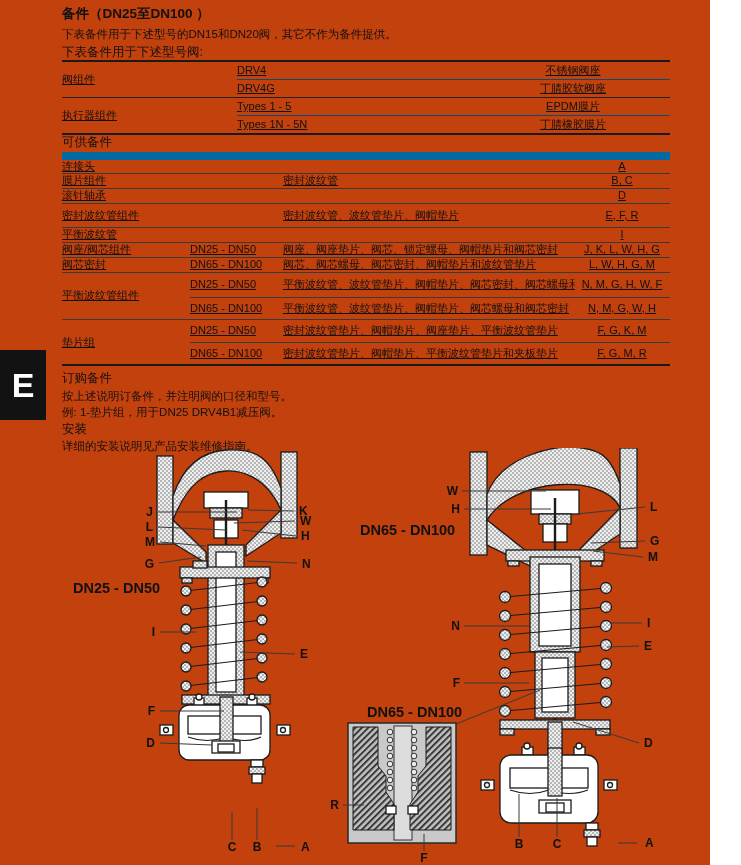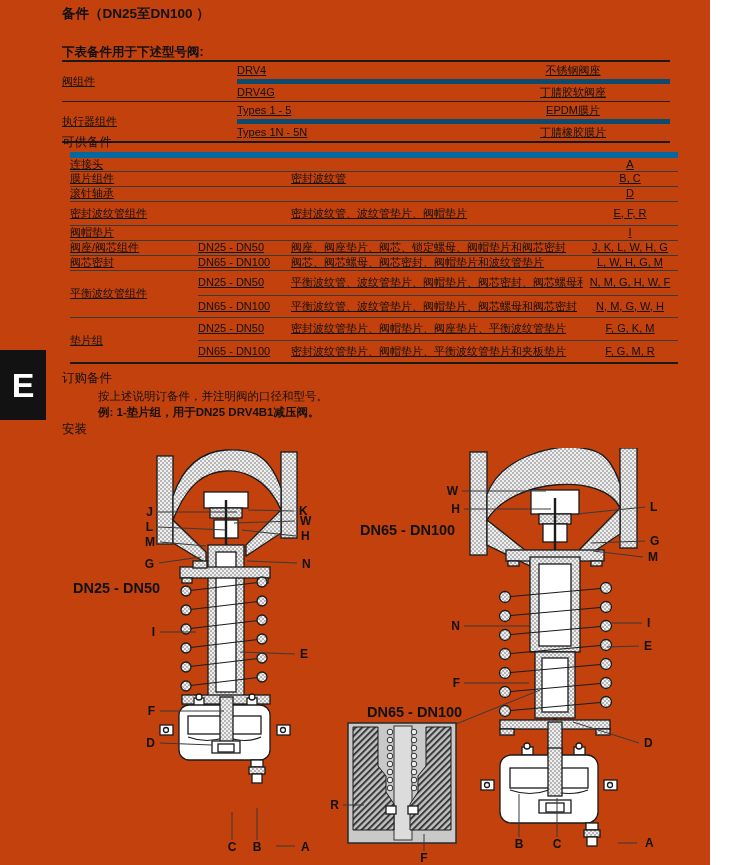--- a/index.html
+++ b/index.html
@@ -1,50 +1,51 @@
 <!DOCTYPE html>
 <html><head>
 <meta charset="utf-8">
 <style>
   html,body{margin:0;padding:0;background:#fff;}
   body{font-family:"Liberation Sans",sans-serif;color:#111;}
   #page{position:relative;width:710px;height:865px;background:#c2410c;overflow:hidden;}
   .abs{position:absolute;}
   .title{left:62px;top:5px;font-size:13.5px;font-weight:bold;}
   .intro{left:62px;top:27px;font-size:11.5px;}
-  .subhead{left:62px;top:44px;font-size:12.5px;font-weight:bold;}
+  .subhead{left:62px;top:44px;font-size:12.5px;font-weight:normal;}
   .sechead{font-size:12.5px;font-weight:normal;}
-  .bodyline{font-size:11.5px;margin-left:36px;}
+  .bodyline{font-size:11.5px;}
 
   table.t{border-collapse:collapse;table-layout:fixed;width:608px;font-size:11px;text-decoration:underline;}
   table.t td{padding:0;vertical-align:middle;line-height:1.15;overflow:hidden;white-space:nowrap;}
   table.t .r{text-align:center;padding-right:1px;}
   #table1{left:62px;top:60px;}
   #table1 table{border-top:2px solid #1a1a1a;border-bottom:2px solid #1a1a1a;}
-  #table1 td{height:17px;border-top:5px solid #0c4a6e;}
+  #table1 td{height:17px;border-top:1px solid #0c4a6e;}
   #table1 tr.first td{border-top:none;}
   #table1 td.grp{border-top:1.6px solid #222;}
   #table2{left:62px;top:152px;}
-  #table2 table{border-top:6px solid #0369a1;border-bottom:2px solid #1a1a1a;margin-left:8px;}
+  #table2 table{border-top:8px solid #0369a1;border-bottom:2px solid #1a1a1a;}
   #table2 td{border-top:1.4px solid #3a3a3a;}
   #table2 tr.first td{border-top:none;}
 
   #etab{left:0;top:350px;width:46px;height:70px;background:#121212;color:#fff;
         display:flex;align-items:center;justify-content:center;
         font-size:34px;font-weight:bold;}
   svg text{font-family:"Liberation Sans",sans-serif;}
   svg .co{font-size:12px;font-weight:bold;fill:#111;}
   svg .dn{font-size:14.5px;font-weight:bold;fill:#111;}
 </style>
 </head>
 <body>
 
 <div id="page">
 
   <div class="abs title">备件（DN25至DN100 ）</div>
+  <div class="abs intro">下表备件用于下述型号的DN15和DN20阀，其它不作为备件提供。</div>
   <div class="abs subhead">下表备件用于下述型号阀:</div>
 
   <div class="abs" id="table1">
     <table class="t">
       <colgroup>
           <col style="width:175px">
           <col style="width:240px">
           <col>
         </colgroup>
       <tbody>
@@ -99,21 +100,21 @@
         <td></td>
         <td class="r">D</td>
       </tr>
       <tr style="height:24px">
         <td>密封波纹管组件</td>
         <td></td>
         <td>密封波纹管、波纹管垫片、阀帽垫片</td>
         <td class="r">E, F, R</td>
       </tr>
       <tr style="height:15px">
-        <td>阀帽垫片</td>
+        <td>平衡波纹管</td>
         <td></td>
         <td></td>
         <td class="r">I</td>
       </tr>
       <tr style="height:15px">
         <td>阀座/阀芯组件</td>
         <td>DN25 - DN50</td>
         <td>阀座、阀座垫片、阀芯、锁定螺母、阀帽垫片和阀芯密封</td>
         <td class="r">J, K, L, W, H, G</td>
       </tr>
@@ -146,22 +147,23 @@
         <td class="r">F, G, M, R</td>
       </tr>
     </tbody>
       </table>
   </div>
 
   <div class="abs" id="etab">E</div>
 
   <div class="abs sechead" style="left:62px;top:370px;text-align:right;">订购备件</div>
   <div class="abs bodyline" style="left:62px;top:389px;">按上述说明订备件，并注明阀的口径和型号。</div>
-  <div class="abs bodyline" style="left:62px;top:405px;font-weight:bold;">例: 1-垫片组，用于DN25 DRV4B1减压阀。</div>
+  <div class="abs bodyline" style="left:62px;top:405px;">例: 1-垫片组，用于DN25 DRV4B1减压阀。</div>
   <div class="abs sechead" style="left:62px;top:421px;">安装</div>
+  <div class="abs bodyline" style="left:62px;top:439px;">详细的安装说明见产品安装维修指南。</div>
 
   <svg class="abs" style="left:0;top:448px;" width="741" height="417" viewBox="0 448 741 417">
     <defs>
       <pattern id="stip" width="4" height="4" patternUnits="userSpaceOnUse">
         <rect width="4" height="4" fill="#efefef"></rect>
         <circle cx="1" cy="1" r="0.8" fill="#6e6e6e"></circle>
         <circle cx="3" cy="3" r="0.8" fill="#6e6e6e"></circle>
       </pattern>
       <pattern id="hatch" width="4.5" height="4.5" patternUnits="userSpaceOnUse" patternTransform="rotate(45)">
         <rect width="4.5" height="4.5" fill="#c2c2c2"></rect>

